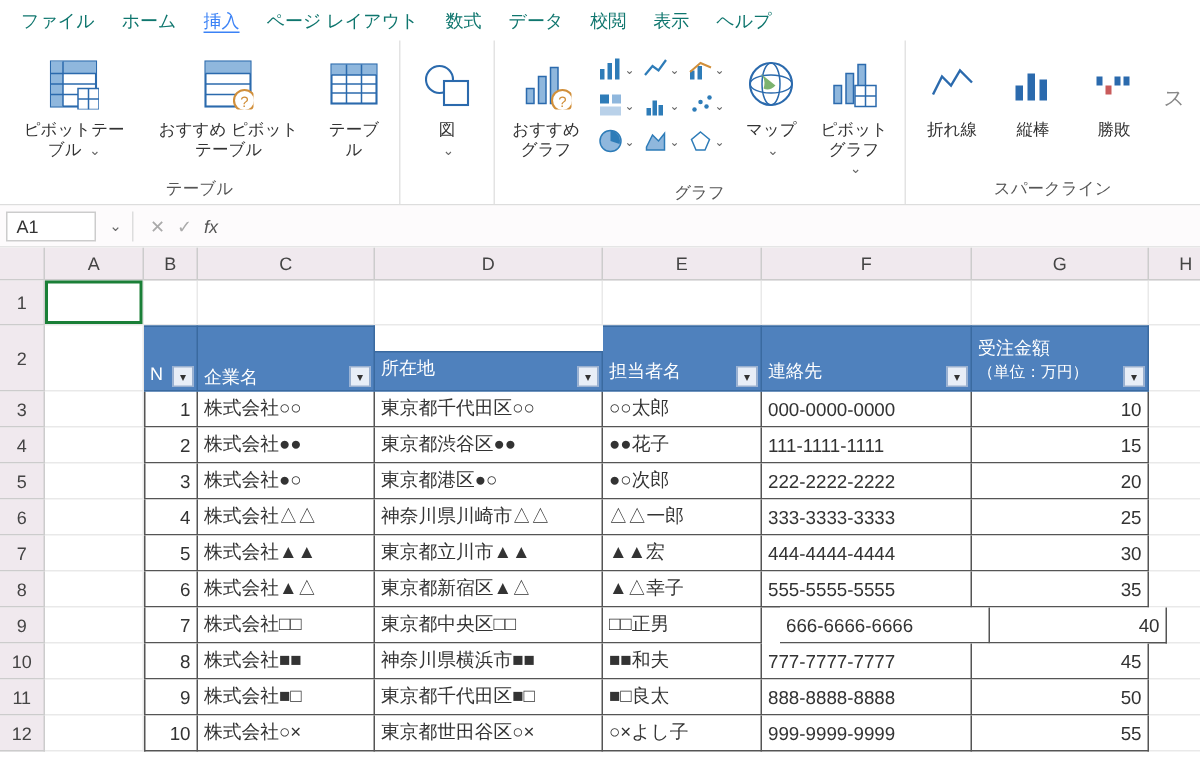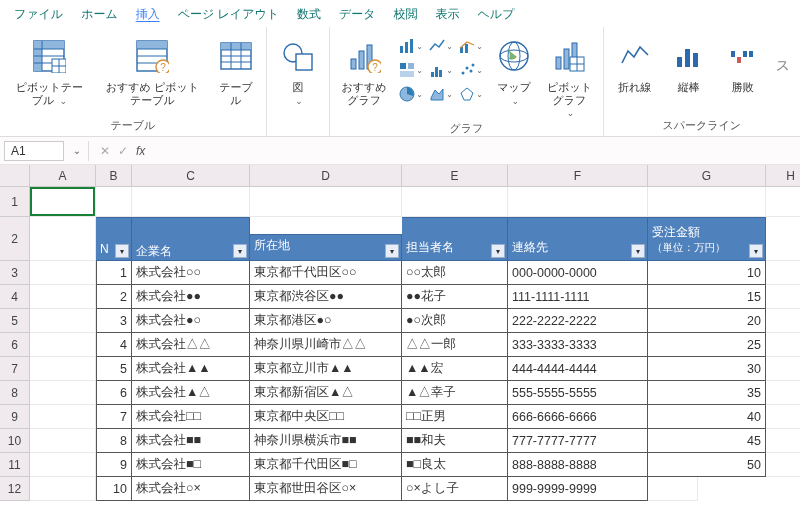--- a/index.html
+++ b/index.html
@@ -624,21 +624,21 @@
         <div class="g-cell tbl-cell" style="width: 140px;">555-5555-5555</div>
         <div class="g-cell tbl-cell num" style="width: 118px;">35</div>
         <div class="g-cell " style="width: 50px;"></div>
       </div>
       <div class="g-row" style="height: 24px;">
         <div class="g-cell " style="width: 66px;"></div>
         <div class="g-cell tbl-cell num first-col" style="width: 36px;">7</div>
         <div class="g-cell tbl-cell" style="width: 118px;">株式会社□□</div>
         <div class="g-cell tbl-cell" style="width: 152px;">東京都中央区□□</div>
         <div class="g-cell tbl-cell" style="width: 106px;">□□正男</div>
-        <div class="g-cell tbl-cell" style="width: 140px;">666-6666-6666</div>
+        <div class="g-cell tbl-cell" style="width: 140px; margin-left: 12px;">666-6666-6666</div>
         <div class="g-cell tbl-cell num" style="width: 118px;">40</div>
         <div class="g-cell " style="width: 50px;"></div>
       </div>
       <div class="g-row" style="height: 24px;">
         <div class="g-cell " style="width: 66px;"></div>
         <div class="g-cell tbl-cell num first-col" style="width: 36px;">8</div>
         <div class="g-cell tbl-cell" style="width: 118px;">株式会社■■</div>
         <div class="g-cell tbl-cell" style="width: 152px;">神奈川県横浜市■■</div>
         <div class="g-cell tbl-cell" style="width: 106px;">■■和夫</div>
         <div class="g-cell tbl-cell" style="width: 140px;">777-7777-7777</div>
@@ -655,17 +655,18 @@
         <div class="g-cell tbl-cell num" style="width: 118px;">50</div>
         <div class="g-cell " style="width: 50px;"></div>
       </div>
       <div class="g-row" style="height: 24px;">
         <div class="g-cell " style="width: 66px;"></div>
         <div class="g-cell tbl-cell num first-col" style="width: 36px;">10</div>
         <div class="g-cell tbl-cell" style="width: 118px;">株式会社○×</div>
         <div class="g-cell tbl-cell" style="width: 152px;">東京都世田谷区○×</div>
         <div class="g-cell tbl-cell" style="width: 106px;">○×よし子</div>
         <div class="g-cell tbl-cell" style="width: 140px;">999-9999-9999</div>
+        <div class="g-cell tbl-cell num" style="width: 118px;">55</div>
         <div class="g-cell " style="width: 50px;"></div>
       </div>
     </div>
   <div class="sel-cell" id="selcell" style="left: 30px; top: 22px; width: 65px; height: 29px;"></div>
 </div>
 
 </body></html>

